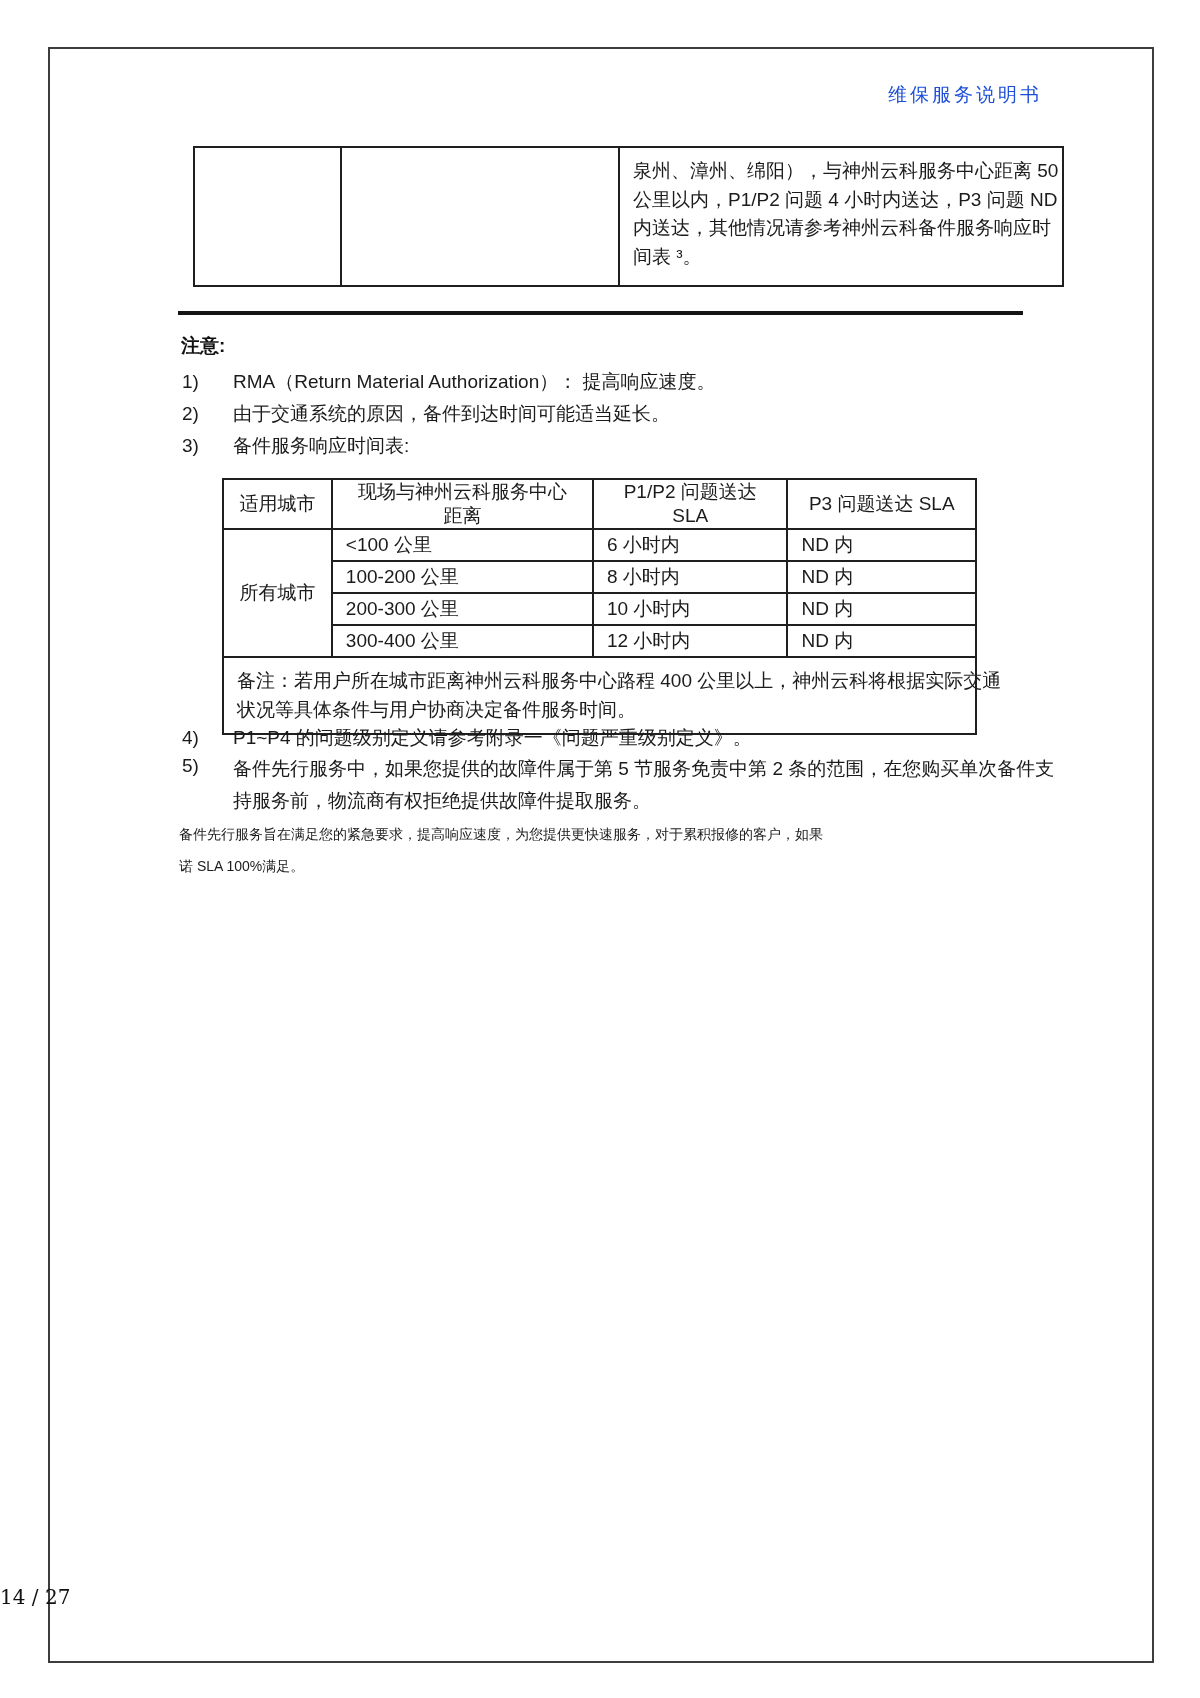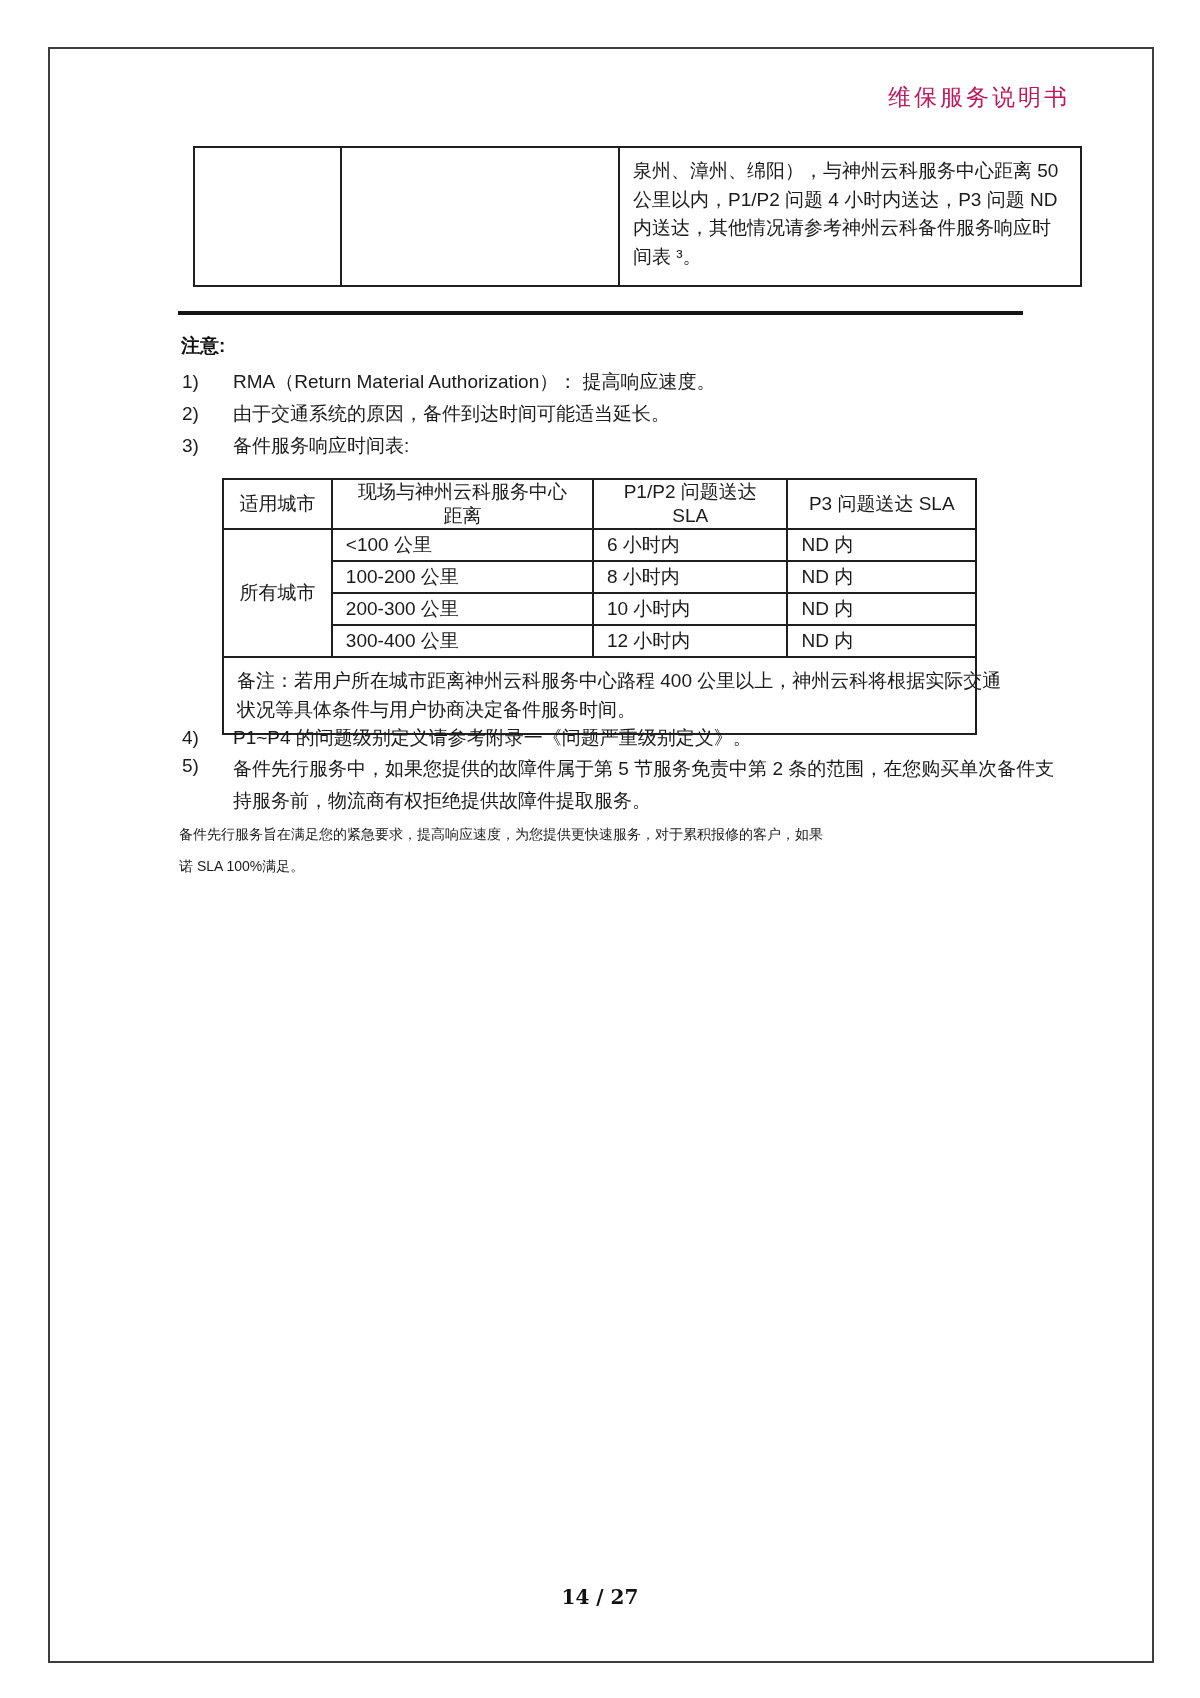--- a/index.html
+++ b/index.html
@@ -13,34 +13,34 @@
   #canvas{position:absolute;top:0;left:0;width:1200px;height:1698px;overflow:hidden;}
 
   .page-border{
     position:absolute;left:48px;top:47px;width:1106px;height:1616px;
     border:2px solid #3d3d3d;box-sizing:border-box;background:#ffffff;
   }
 
   .header-title{
     position:absolute;left:888px;top:82px;
     font-family:"DejaVu Serif","Liberation Serif",serif;
-    font-size:23px;letter-spacing:3px;color:#be185d;white-space:nowrap;
+    font-size:19px;letter-spacing:3px;color:#1d4ed8;white-space:nowrap;
   }
 
   
   .cont-table{
     position:absolute;left:193px;top:146px;
     border-collapse:collapse;table-layout:fixed;width:844px;height:141px;
   }
   .cont-table td{
     border:2px solid #1f1f1f;vertical-align:top;padding:0;
   }
   .cont-table .c1{width:145px;}
   .cont-table .c2{width:276px;}
-  .cont-table .c3{width:423px;padding:9px 24px 0 13px;}
+  .cont-table .c3{width:423px;padding:9px 6px 0 13px;}
   .cont-table .c3 div{font-size:19px;line-height:28.5px;white-space:nowrap;}
 
   .thick-rule{
     position:absolute;left:178px;top:311px;width:845px;height:4px;background:#141414;
   }
 
   .notice-heading{
     position:absolute;left:181px;top:333px;
     font-size:19px;font-weight:bold;color:#111;
   }
@@ -73,23 +73,23 @@
   .sla-table .datarow td{height:32px;}
   .sla-table .cell-left{text-align:left;padding-left:13px;margin-left:20px;}
   .sla-table .cell-center{text-align:center;margin-top:32px;}
   .sla-table .note-cell{padding:8px 12px 9px 13px;margin-left:12px;}
   .sla-table .note-cell div{line-height:29px;text-align:left;white-space:nowrap;}
 
   .closing-paragraph{position:absolute;left:179px;top:818px;}
   .closing-paragraph div{font-size:14px;line-height:32px;white-space:nowrap;}
 
   .page-number{
-    position:absolute;left:0;top:1585px;width:1200px;text-align:center;
+    position:absolute;left:0;top:1585px;width:1200px;text-align:left;
     font-family:"DejaVu Serif","Liberation Serif",serif;
-    font-size:20px;font-weight:bold;color:#111;
+    font-size:20px;font-weight:normal;color:#111;
   }
 </style>
 </head>
 <body>
 
 <div id="canvas">
 
   <div class="page-border"></div>
 
   <div class="header-title">维保服务说明书</div>

